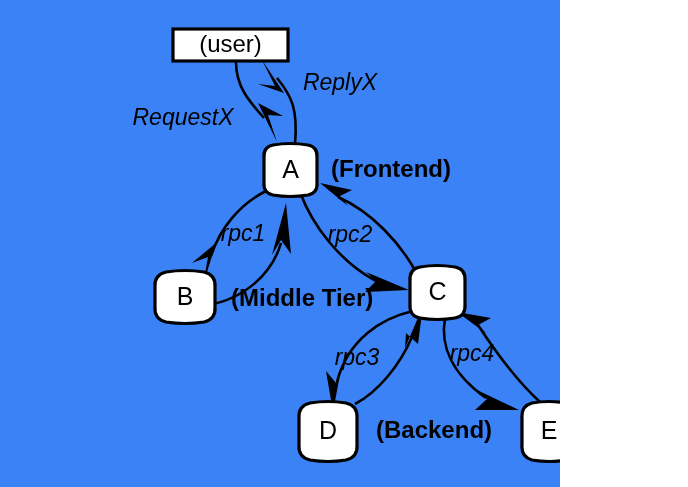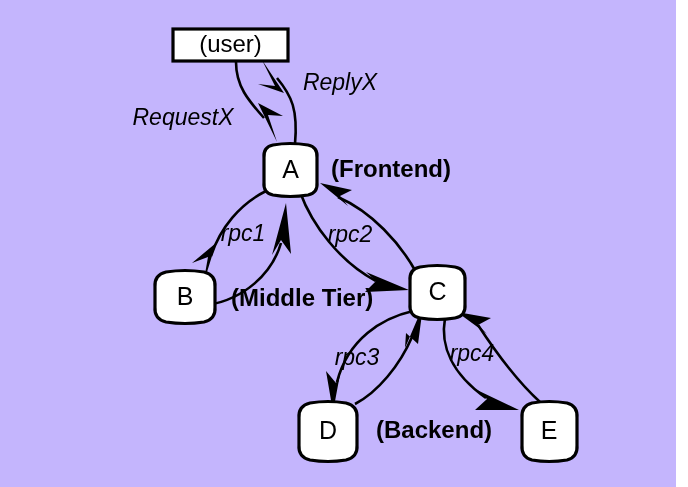--- a/index.html
+++ b/index.html
@@ -6,23 +6,23 @@
   html, body {
     margin: 0;
     padding: 0;
     background: #ffffff;
   }
   body {
     font-family: "Liberation Sans", sans-serif;
   }
   #canvas {
     position: relative;
-    width: 676px;
+    width: 560px;
     height: 487px;
-    background: #c4b5fd;
+    background: #3b82f6;
     overflow: hidden;
   }
   #diagram-svg {
     position: absolute;
     left: 0;
     top: 0;
     width: 688px;
     height: 487px;
   }
   .node-box {

